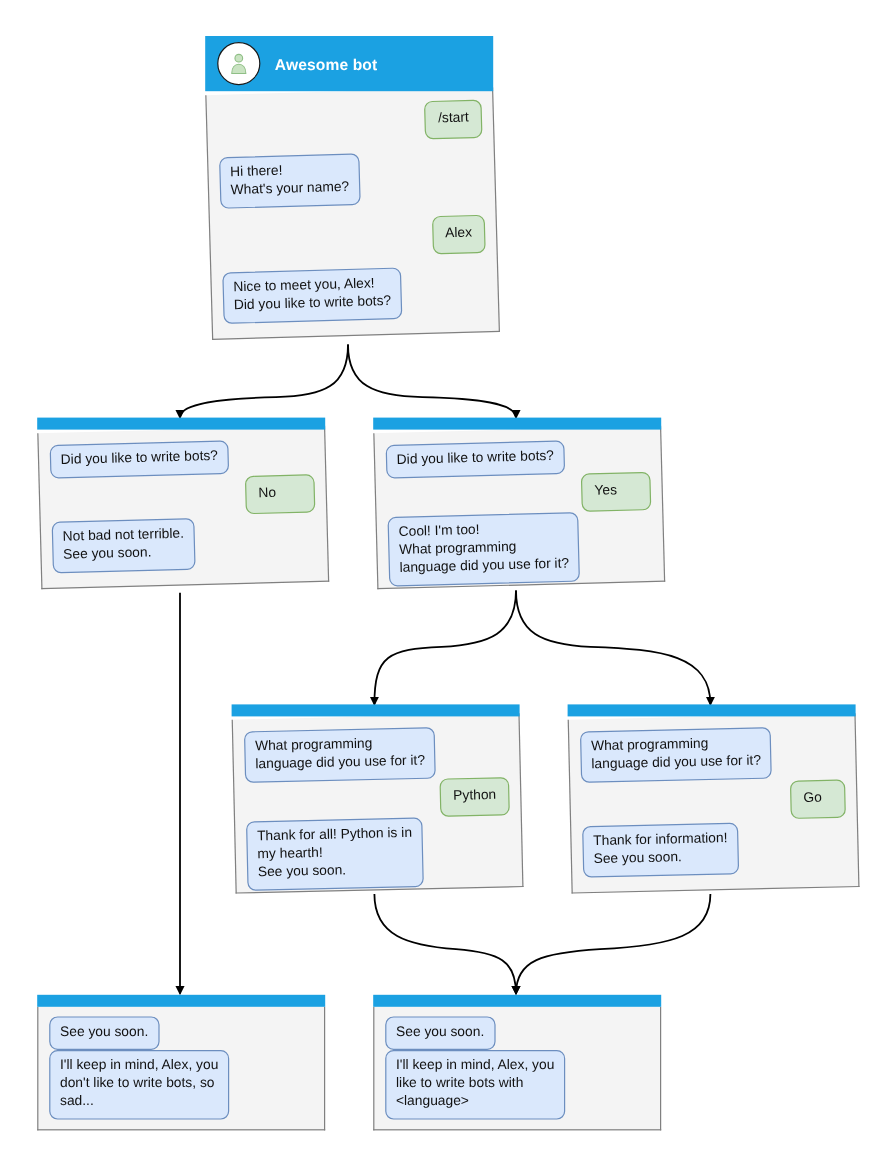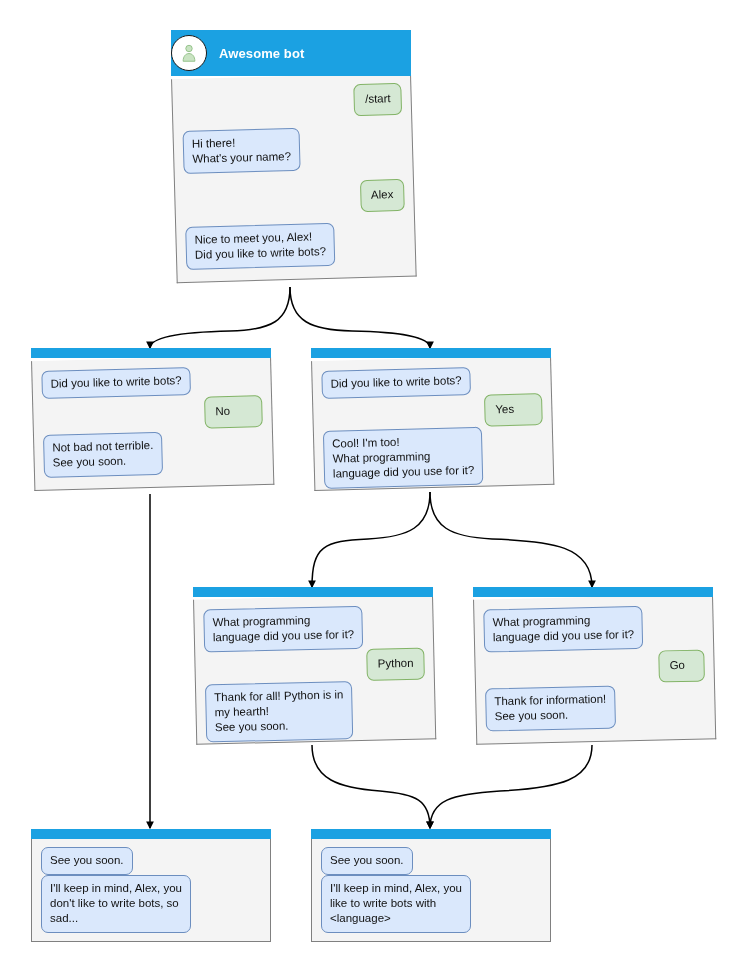--- a/index.html
+++ b/index.html
@@ -61,20 +61,21 @@
     position: relative;
     box-sizing: border-box;
     padding: 10px 9px 12px 9px;
     display: flex;
     flex-direction: column;
   }
 
   
   .root .node-header {
     height: 46px;
+    padding-left: 10px;
   }
   .root-title {
     color: #ffffff;
     font-size: 13px;
     font-weight: bold;
     letter-spacing: .1px;
     margin-left: 12px;
     white-space: nowrap;
   }
 

